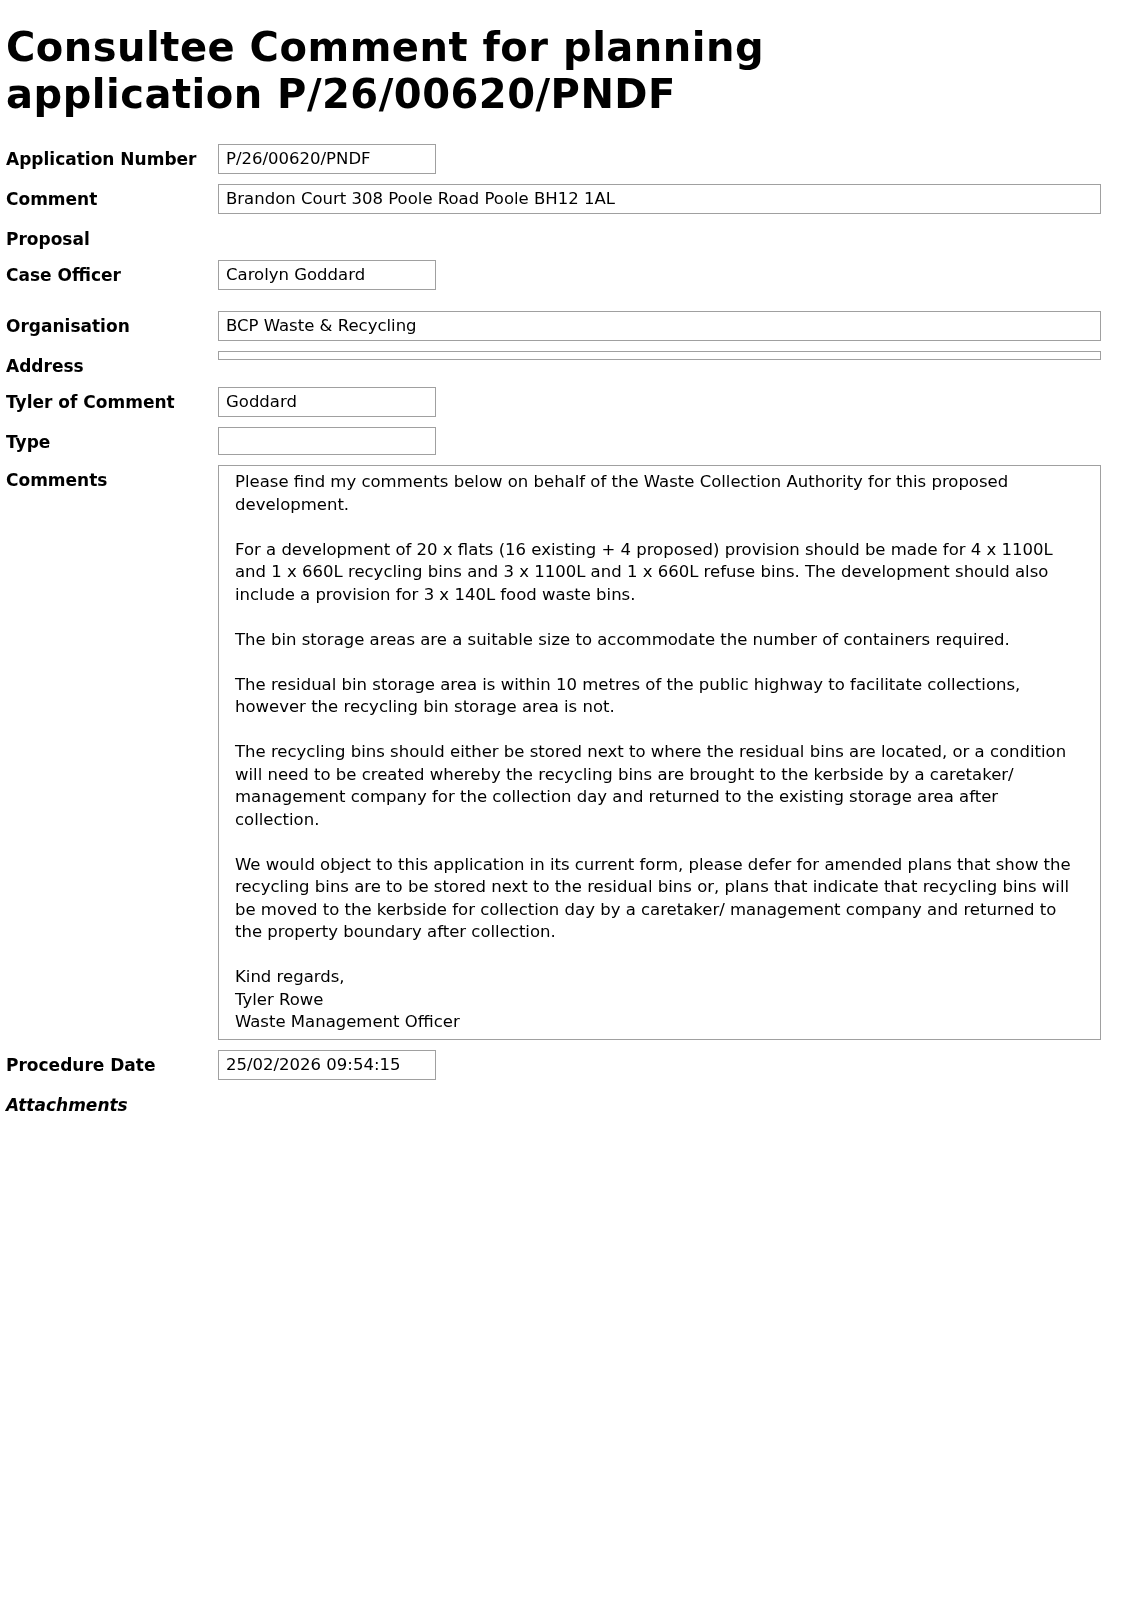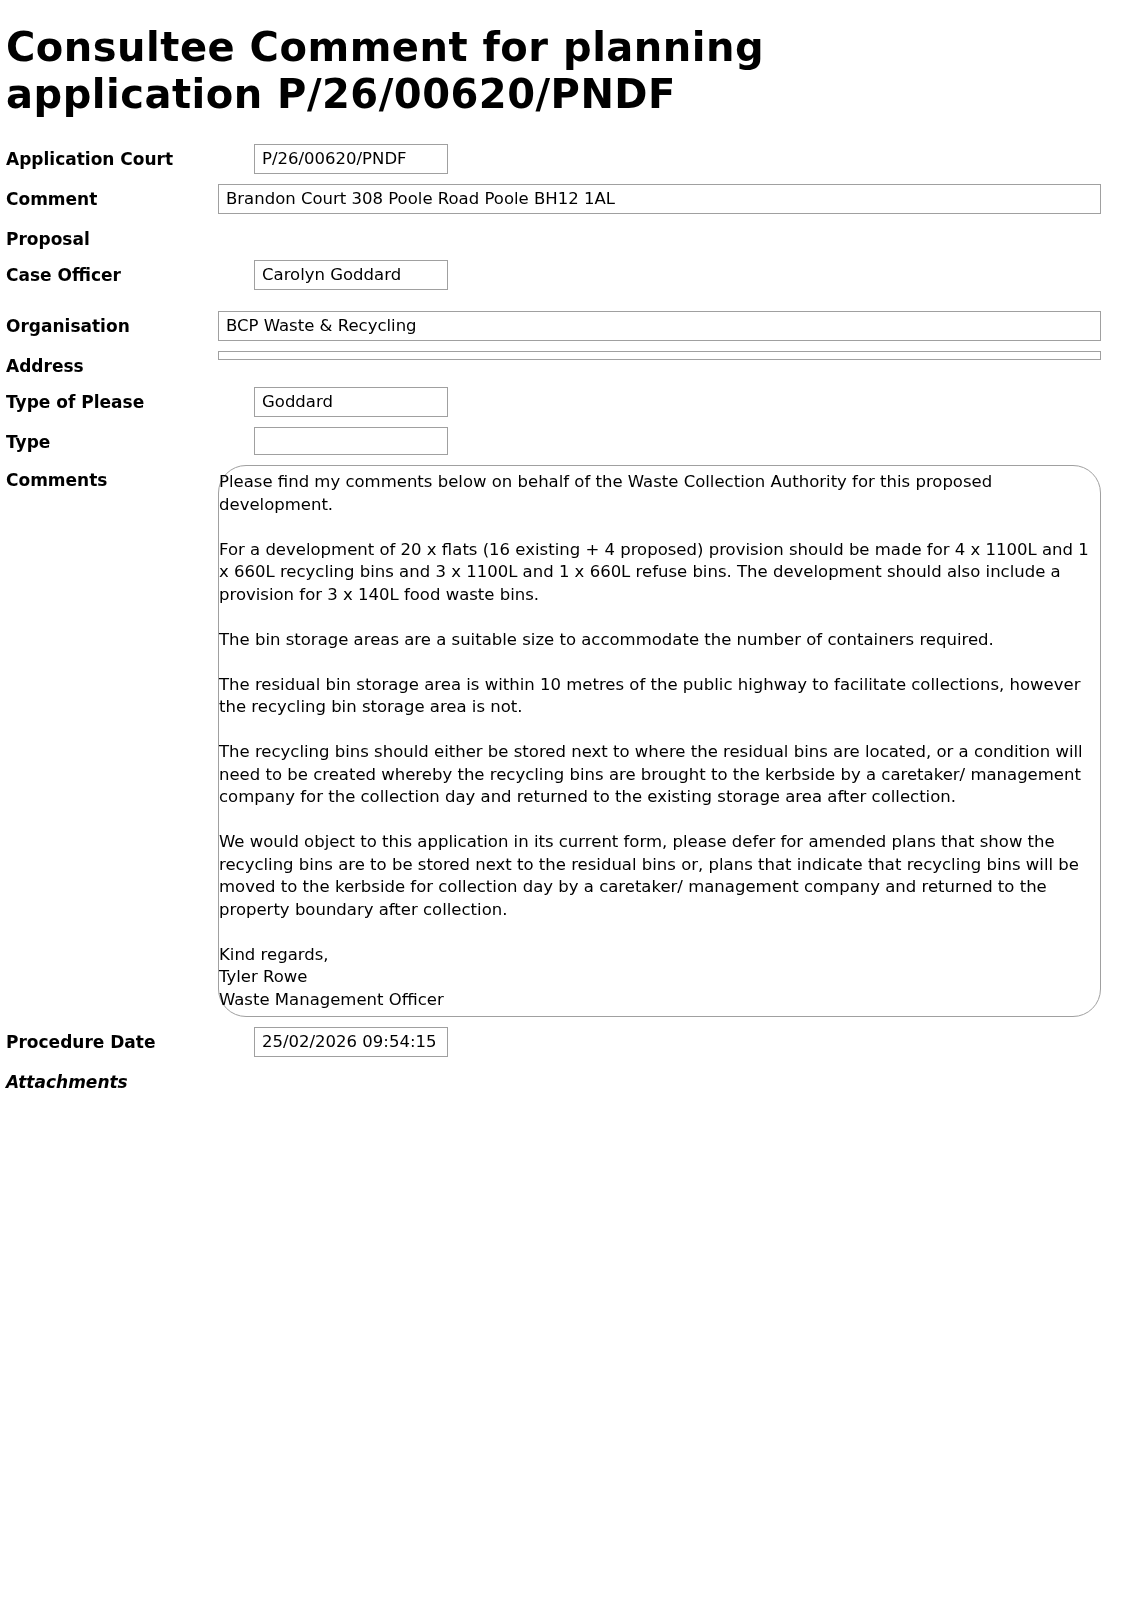--- a/index.html
+++ b/index.html
@@ -41,54 +41,52 @@
   }
   .field-box {
     border: 1px solid #a0a0a0;
     background: #ffffff;
     font-size: 16.5px;
     line-height: 22px;
     padding: 3px 7px;
     min-height: 28px;
   }
   .field-small {
-    width: 194px;
-    margin-left: 36px;
+    width: 218px;
   }
   .field-wide {
     flex: 1 1 auto;
   }
   .field-thin {
     height: 9px;
     min-height: 9px;
     padding: 0;
   }
   .field-comments {
     white-space: pre-wrap;
-    padding: 5px 0;
+    padding: 5px 16px;
     line-height: 22.5px;
-    border-radius: 28px;
   }
   .gap-above {
     margin-top: 21px;
   }
   .label-only {
     margin-bottom: 6px;
     font-style: italic;
   }
 </style>
 </head>
 <body>
 
 <h1 class="page-title">Consultee Comment for planning application P/26/00620/PNDF</h1>
 
 <div class="form">
 
   <div class="form-row">
-    <div class="form-label">Application Court</div>
+    <div class="form-label">Application Number</div>
     <div class="field-box field-small">P/26/00620/PNDF</div>
   </div>
 
   <div class="form-row">
     <div class="form-label">Comment</div>
     <div class="field-box field-wide">Brandon Court 308 Poole Road Poole BH12 1AL</div>
   </div>
 
   <div class="form-row">
     <div class="form-label">Proposal</div>
@@ -104,21 +102,21 @@
     <div class="field-box field-wide">BCP Waste &amp; Recycling</div>
   </div>
 
 
   <div class="form-row">
     <div class="form-label">Address</div>
     <div class="field-box field-wide field-thin"></div>
   </div>
 
   <div class="form-row">
-    <div class="form-label">Type of Please</div>
+    <div class="form-label">Tyler of Comment</div>
     <div class="field-box field-small">Goddard</div>
   </div>
 
   <div class="form-row">
     <div class="form-label">Type</div>
     <div class="field-box field-small"></div>
   </div>
 
   <div class="form-row">
     <div class="form-label">Comments</div>

